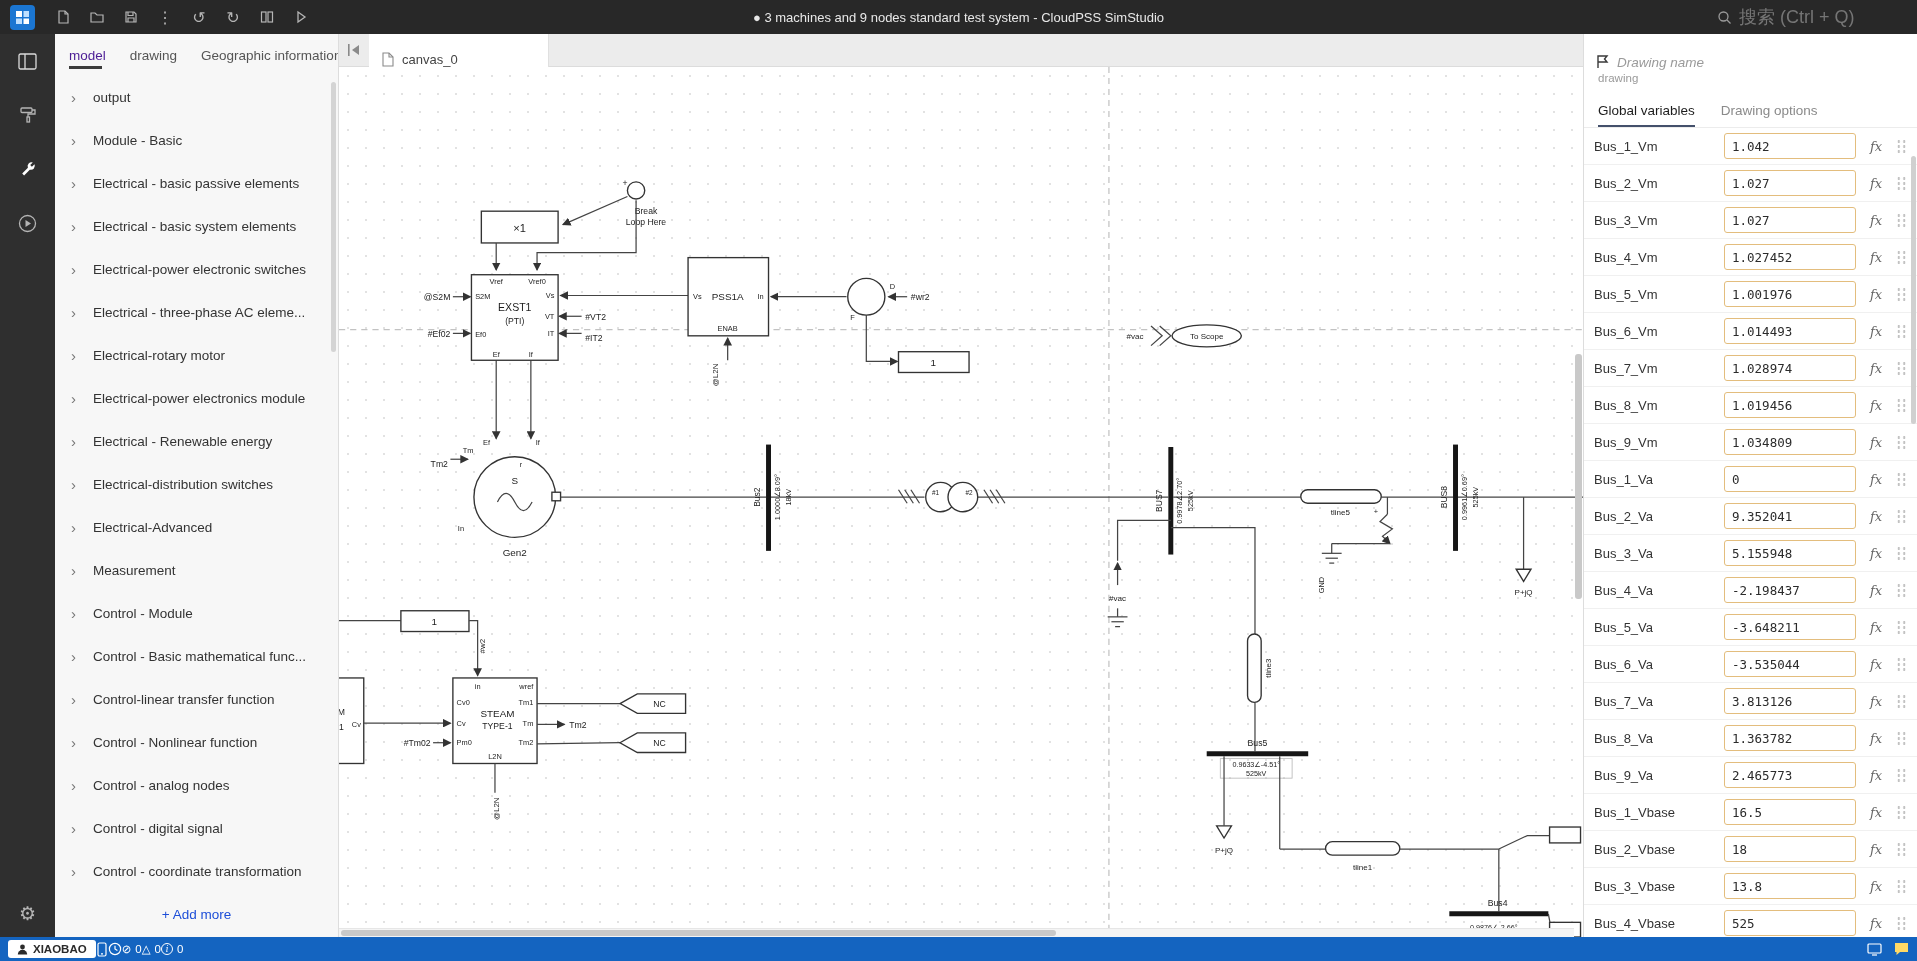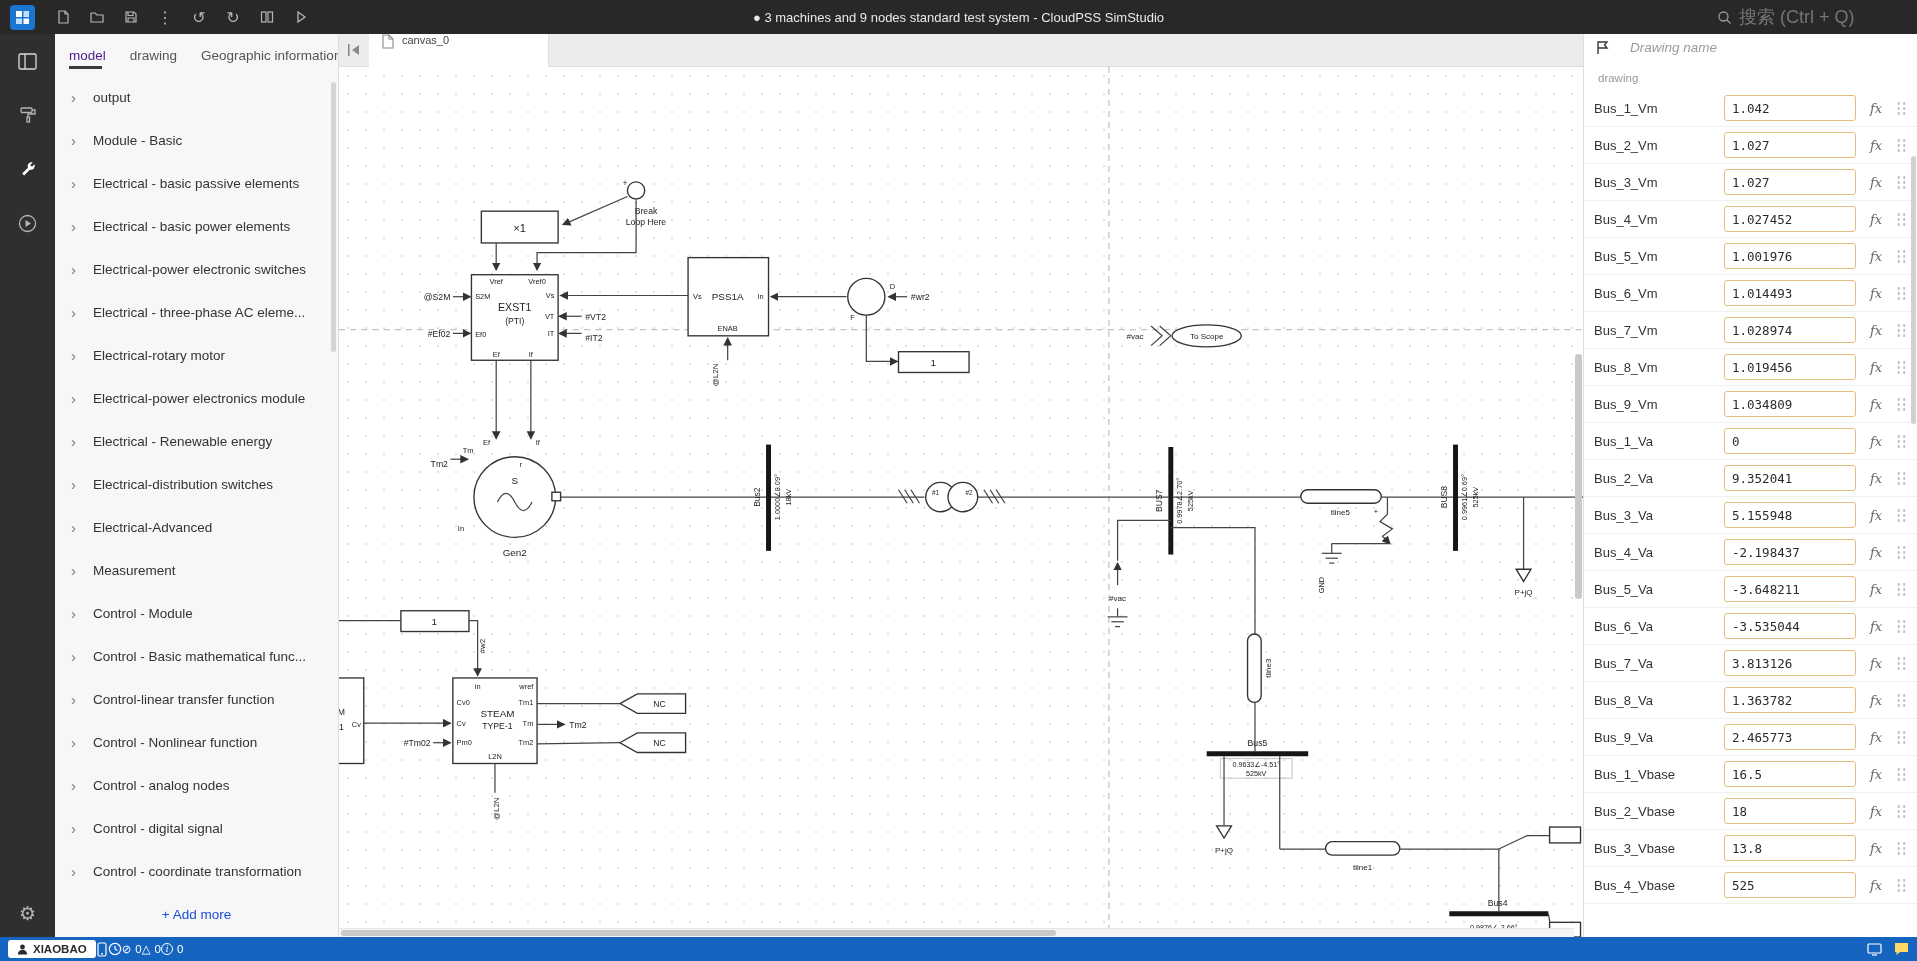--- a/index.html
+++ b/index.html
@@ -41,22 +41,22 @@
   .addmore{height:46px;display:flex;align-items:center;justify-content:center;
     font-size:13.5px;color:#1d4ed8;cursor:pointer;flex:none}
   .side-scroll{position:absolute;right:2px;top:48px;width:5px;height:270px;
     background:#d4d4d4;border-radius:3px}
   
   .canvas-col{flex:1;display:flex;flex-direction:column;min-width:0}
   .canvas-tabbar{height:33px;background:#ececec;border-bottom:1px solid #dcdcdc;
     display:flex;align-items:center;flex:none;position:relative}
   .collapse-btn{width:30px;height:33px;display:flex;align-items:center;
     justify-content:center;cursor:pointer}
-  .canvas-tab{height:33px;background:#fff;display:flex;align-items:flex-start;gap:8px;
-    padding:0 18px 0 12px;min-width:180px;font-size:11px;color:#444;
+  .canvas-tab{height:33px;background:#fff;display:flex;align-items:flex-end;gap:8px;
+    padding:0 18px 0 12px;min-width:180px;font-size:13px;color:#444;
     border-right:1px solid #e0e0e0;cursor:pointer}
   .zoom-controls{margin-left:auto;display:flex;align-items:center;gap:12px;padding-right:4px}
   .slider{width:95px;height:3px;background:#b9b9b9;border-radius:2px;position:relative;cursor:pointer}
   .knob{position:absolute;left:16px;top:-5px;width:13px;height:13px;border-radius:50%;
     background:#fafafa;border:1px solid #9a9a9a}
   .zoom-pct{font-size:13px;color:#555;width:42px;text-align:center}
   .canvas{flex:1;position:relative;background-color:#fff;overflow:hidden;
     background-image:radial-gradient(#e2e2e2 1px,transparent 1.3px);
     background-size:18px 18px}
   .canvas svg.schem{display:block;width:100%;height:100%}
@@ -71,21 +71,21 @@
   .c{fill:#fff;stroke:#333;stroke-width:1.1}
   .bus{stroke:#161616;stroke-width:4}
   .dash{stroke:#c2c2c2;stroke-width:1;stroke-dasharray:5 4;fill:none}
   .schem text{fill:#1c1c1c}
   .sig{fill:#1878c8}
   .t5{font-size:5.2px}.t55{font-size:5.8px}.t6{font-size:6px}.t65{font-size:6.5px}
   .t7{font-size:7px}.t8{font-size:8px}.t85{font-size:8.5px}.t9{font-size:9px}
   
   .rightpanel{width:334px;border-left:1px solid #ddd;background:#fff;
     display:flex;flex-direction:column;position:relative;flex:none;overflow:hidden}
-  .rp-name-row{height:36px;display:flex;align-items:flex-start;gap:18px;padding:6px 20px 0 12px}
+  .rp-name-row{height:36px;display:flex;align-items:flex-end;gap:5px;padding:6px 20px 0 12px}
   .rp-name{flex:1;border:none;outline:none;font-size:13.5px;color:#333;
     font-style:italic;font-family:inherit}
   .rp-name::placeholder{color:#9a9a9a}
   .rp-sub{font-size:11.5px;color:#9a9a9a;padding:2px 12px 6px 14px}
   .rp-tabs{height:38px;display:flex;align-items:flex-end;gap:26px;padding:0 14px;
     border-bottom:1px solid #ececec}
   .rp-tab{font-size:13.5px;color:#8a8a8a;padding-bottom:9px;cursor:pointer;position:relative}
   .rp-tab.active{color:#1d1d1d}
   .rp-tab.active::after{content:"";position:absolute;left:0;right:0;bottom:0;
     height:2.5px;background:#44506b}
@@ -222,21 +222,21 @@
     <span>Module - Basic</span>
   </div>
 
   <div class="side-item">
     <span class="chev">›</span>
     <span>Electrical - basic passive elements</span>
   </div>
 
   <div class="side-item">
     <span class="chev">›</span>
-    <span>Electrical - basic power elements</span>
+    <span>Electrical - basic system elements</span>
   </div>
 
   <div class="side-item">
     <span class="chev">›</span>
     <span>Electrical-power electronic switches</span>
   </div>
 
   <div class="side-item">
     <span class="chev">›</span>
     <span>Electrical - three-phase AC eleme...</span>
@@ -586,20 +586,24 @@
   </div>
 
   <div class="rightpanel">
     <div class="rp-name-row">
       <svg width="16" height="16" viewBox="0 0 16 16" fill="none" stroke="#3a3a3a" stroke-width="1.4">
           <path d="M2 14 V2 h9 l-2.5 3 L11 8 H2"></path>
         </svg>
       <input class="rp-name" placeholder="Drawing name" style="">
     </div>
     <div class="rp-sub">drawing</div>
+    <div class="rp-tabs">
+      <span class="rp-tab active">Global variables</span>
+      <span class="rp-tab">Drawing options</span>
+    </div>
     <div class="var-rows" id="var-rows">
   <div class="var-row">
     <span class="var-name">Bus_1_Vm</span>
     <input class="var-value" value="1.042" style="">
     <span class="fx">fx</span>
     <span class="drag"></span>
   </div>
 
   <div class="var-row">
     <span class="var-name">Bus_2_Vm</span>

